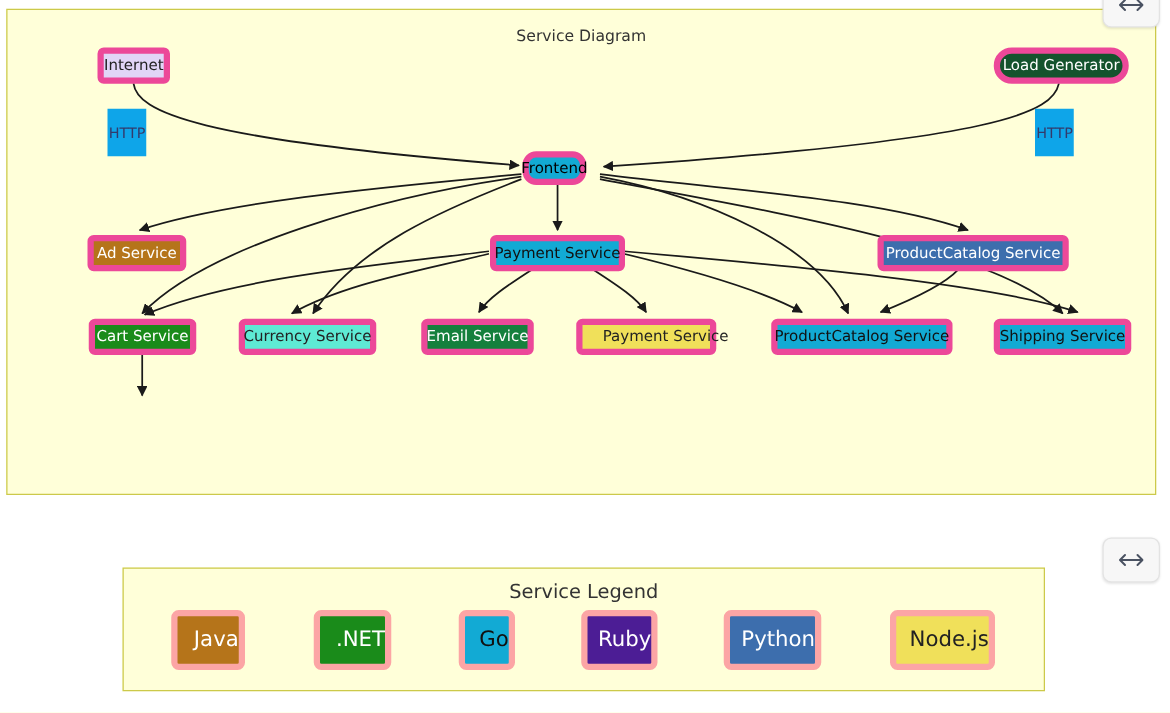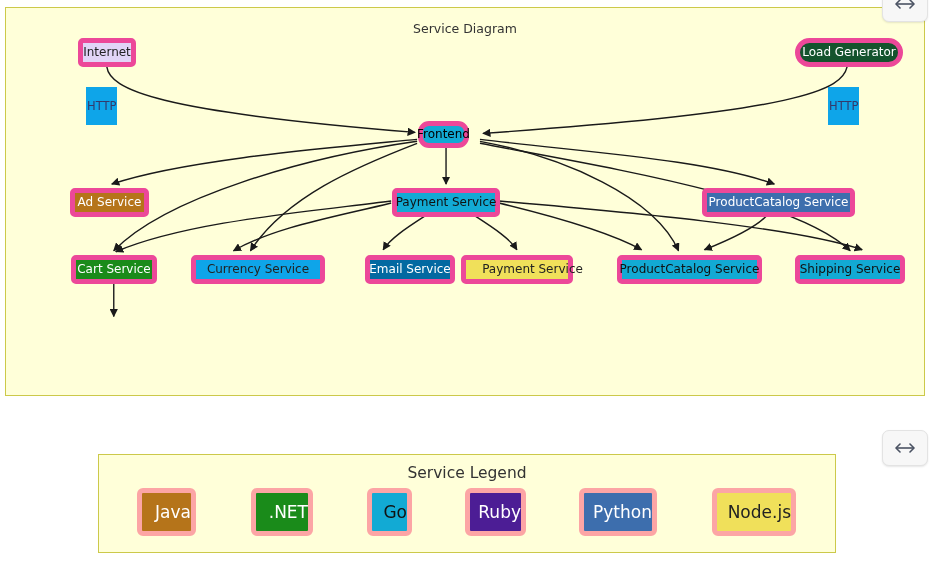--- a/index.html
+++ b/index.html
@@ -120,24 +120,24 @@
       </div>
       <div class="node" style="left: 386px; top: 180px; width: 108px; height: 29px; background: rgb(18, 170, 212); color: rgb(17, 17, 17);">
         <span>Payment Service</span>
       </div>
       <div class="node" style="left: 696px; top: 180px; width: 153px; height: 29px; background: rgb(61, 110, 173); color: rgb(255, 255, 255);">
         <span>ProductCatalog Service</span>
       </div>
       <div class="node" style="left: 65px; top: 247px; width: 86px; height: 29px; background: rgb(26, 139, 26); color: rgb(255, 255, 255);">
         <span>Cart Service</span>
       </div>
-      <div class="node" style="left: 185px; top: 247px; width: 134px; height: 29px; background: #0ea5e9; color: rgb(34, 34, 34);">
+      <div class="node" style="left: 185px; top: 247px; width: 110px; height: 29px; background: #5eead4; color: rgb(34, 34, 34);">
         <span>Currency Service</span>
       </div>
-      <div class="node" style="left: 331px; top: 247px; width: 90px; height: 29px; background: #0369a1; color: rgb(255, 255, 255); margin-left: 28px;">
+      <div class="node" style="left: 331px; top: 247px; width: 90px; height: 29px; background: #15803d; color: rgb(255, 255, 255);">
         <span>Email Service</span>
       </div>
       <div class="node" style="left: 455px; top: 247px; width: 112px; height: 29px; background: rgb(240, 224, 90); color: rgb(34, 34, 34); padding-left: 31px;">
         <span>Payment Service</span>
       </div>
       <div class="node" style="left: 611px; top: 247px; width: 145px; height: 29px; background: rgb(18, 170, 212); color: rgb(17, 17, 17);">
         <span>ProductCatalog Service</span>
       </div>
       <div class="node" style="left: 789px; top: 247px; width: 110px; height: 29px; background: rgb(18, 170, 212); color: rgb(17, 17, 17);">
         <span>Shipping Service</span>

